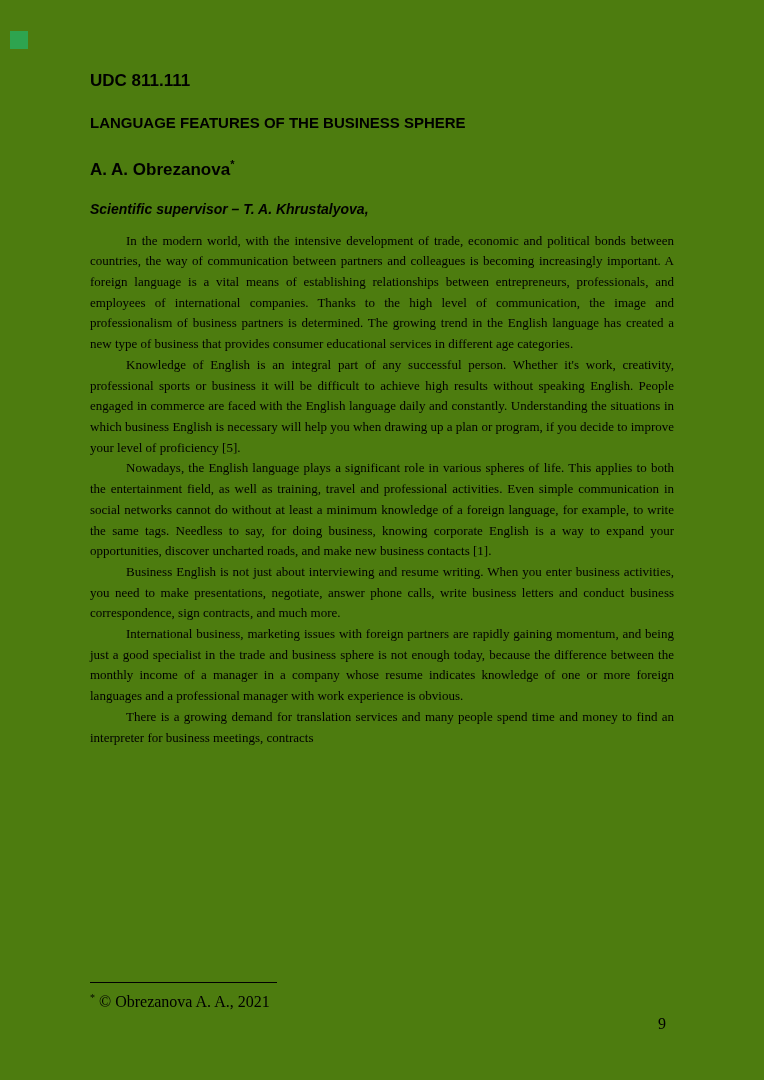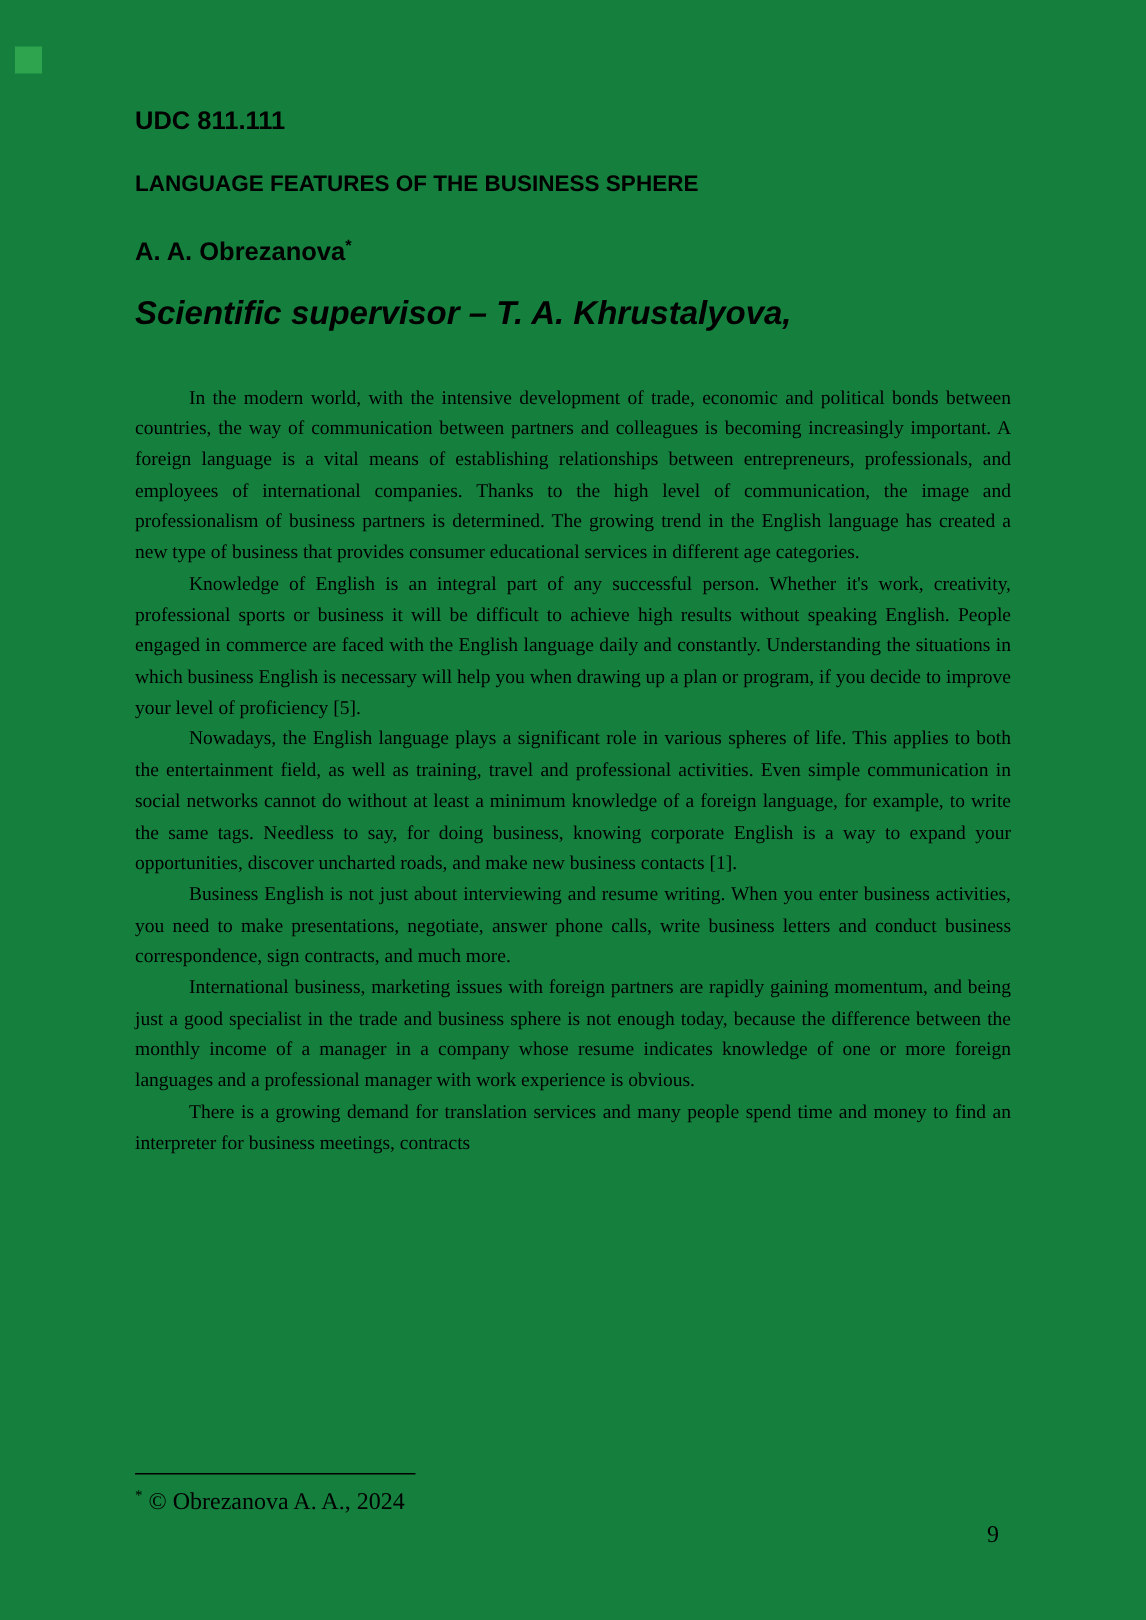--- a/index.html
+++ b/index.html
@@ -1,20 +1,20 @@
 <!DOCTYPE html>
 <html><head>
 <meta charset="utf-8">
 <style>
   html, body { margin: 0; padding: 0; background: #ffffff; }
   .page {
     position: relative;
     width: 764px;
     height: 1080px;
-    background: #15803d;
+    background: #4d7c0f;
     color: #000000;
     overflow: hidden;
   }
   .corner-marker {
     position: absolute;
     left: 10px;
     top: 31px;
     width: 18px;
     height: 18px;
     background: #2EA44F;
@@ -41,22 +41,22 @@
     font-weight: bold;
   }
   .author {
     margin: 0 0 19px 0;
     font-size: 17px;
     line-height: 21px;
     font-weight: bold;
   }
   .author sup { font-size: 11px; }
   .supervisor {
-    margin: 0 0 36px 0;
-    font-size: 22px;
+    margin: 0 0 11px 0;
+    font-size: 14px;
     line-height: 21px;
     font-weight: bold;
     font-style: italic;
   }
   .body-text p {
     margin: 0;
     font-size: 13px;
     line-height: 20.7px;
     text-align: justify;
     text-indent: 36px;
@@ -109,17 +109,17 @@
       <p class="serif">Nowadays, the English language plays a significant role in various spheres of life. This applies to both the entertainment field, as well as training, travel and professional activities. Even simple communication in social networks cannot do without at least a minimum knowledge of a foreign language, for example, to write the same tags. Needless to say, for doing business, knowing corporate English is a way to expand your opportunities, discover uncharted roads, and make new business contacts [1].</p>
       <p class="serif">Business English is not just about interviewing and resume writing. When you enter business activities, you need to make presentations, negotiate, answer phone calls, write business letters and conduct business correspondence, sign contracts, and much more.</p>
       <p class="serif">International business, marketing issues with foreign partners are rapidly gaining momentum, and being just a good specialist in the trade and business sphere is not enough today, because the difference between the monthly income of a manager in a company whose resume indicates knowledge of one or more foreign languages and a professional manager with work experience is obvious.</p>
       <p class="serif">There is a growing demand for translation services and many people spend time and money to find an interpreter for business meetings, contracts</p>
     </div>
 
   </div>
 
   <div class="footnote-rule"></div>
 
-  <p class="footnote serif"><sup>*</sup> <span>© Obrezanova A. A., 2024</span></p>
+  <p class="footnote serif"><sup>*</sup> <span>© Obrezanova A. A., 2021</span></p>
 
   <div class="page-number serif">9</div>
 
 </div>
 
 </body></html>

